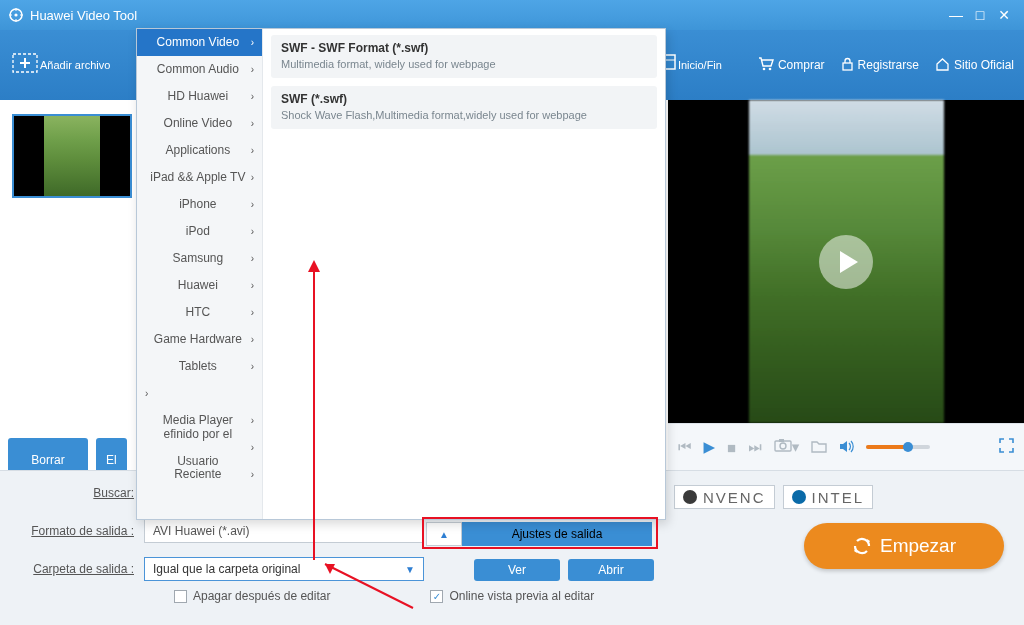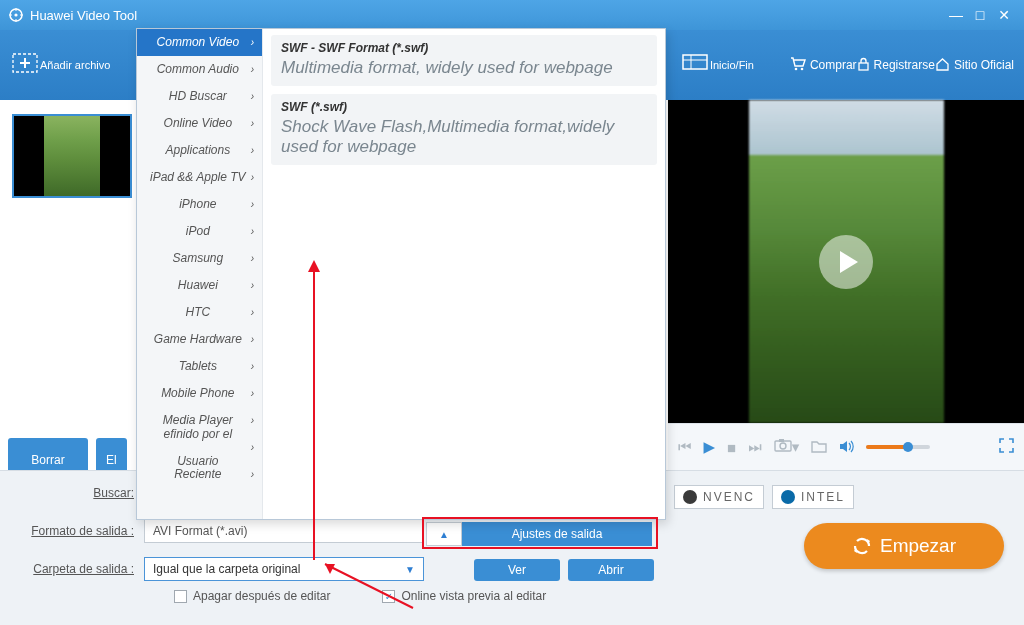--- a/index.html
+++ b/index.html
@@ -10,44 +10,44 @@
 .titlebar .logo { width: 16px; height: 16px; margin-right: 6px; }
 .titlebar .logo svg { display:block; }
 .titlebar .spacer { flex: 1; }
 .titlebar .winbtn { width: 24px; text-align: center; cursor: pointer; font-size: 14px; color: #fff; }
 
 
 .toolbar { height: 70px; background: linear-gradient(#3a8ed4,#2c7ec6); display: flex; align-items: center; padding: 0 10px; color: #fff; }
 .tool-item { display: flex; flex-direction: row; align-items: center; justify-content: center; margin-right: 30px; font-size: 11px; cursor: pointer; }
 .tool-item .ticon { width: 30px; height: 26px; margin-bottom: 4px; display: flex; align-items: center; justify-content: center; }
 .toolbar .spacer { flex: 1; }
-.toolbar .right-links { display: flex; align-items: center; font-size: 12px; }
+.toolbar .right-links { display: flex; align-items: center; gap: 16px; font-size: 12px; }
 .right-links .rlink { display: flex; align-items: center; gap: 4px; cursor: pointer; }
 
 
 .content { display: flex; height: calc(625px - 30px - 70px - 155px); }
 .left-col { width: 668px; position: relative; }
 .right-col { flex: 1; background: #000; position: relative; }
 
 
 .thumb-area { padding: 14px 12px; }
 .thumb { width: 120px; height: 84px; border: 2px solid #3a8ed4; background: #000; position: relative; cursor: pointer; overflow:hidden;}
 .thumb .tgreen { position:absolute; left:30px; right:30px; top:0; bottom:0; background: linear-gradient(180deg,#8ab35f 0%, #6f9f4a 30%, #5e8d3c 55%, #3f6a28 100%); }
 
 
-.popup { position: absolute; left: 136px; top: -72px; width: 530px; height: 492px; background: #fff; border: 1px solid #b8c8d8; box-shadow: 2px 4px 10px rgba(0,0,0,0.15); z-index: 40; display: flex; font-style: italic; }
+.popup { position: absolute; left: 136px; top: -72px; width: 530px; height: 492px; background: #fff; border: 1px solid #b8c8d8; box-shadow: 2px 4px 10px rgba(0,0,0,0.15); z-index: 40; display: flex; }
 .cat-col { width: 126px; background: #f4f6f8; border-right: 1px solid #e4e8ec; font-size: 12px; color: #555; overflow: hidden; }
 .cat-col .cat { height: 27px; line-height: 27px; padding: 0 8px; display: flex; align-items: center; justify-content: space-between; cursor: pointer; }
 .cat-col .cat.active { background: #2575c8; color: #fff; }
 .cat-col .cat .arrow { font-size: 10px; color: inherit; }
 .cat-col .cat .lbl { flex:1; text-align:center; }
 .results { flex: 1; padding: 6px 8px; overflow: auto; }
 .result { background: #f2f4f6; border-radius: 3px; padding: 6px 10px 8px; margin-bottom: 8px; cursor: pointer; }
 .result .rtitle { font-weight: bold; font-size: 12px; color: #333; margin-bottom: 3px;}
-.result .rdesc { font-size: 17px; color: #7a868f; }
+.result .rdesc { font-size: 11px; color: #7a868f; }
 
 
 .arrow-ann { position: absolute; left: 313px; top: 170px; width: 2px; height: 290px; background: #e81123; z-index: 50; }
 .arrow-ann::before { content:""; position:absolute; top:-10px; left:-5px; border-left:6px solid transparent; border-right:6px solid transparent; border-bottom:12px solid #e81123; }
 .arrow-diag { position:absolute; left:313px; top:458px; width:120px; height:60px; z-index:50; pointer-events:none; }
 
 
 .action-row { position: absolute; left: 8px; top: 338px; display: flex; gap: 8px; }
 .blue-btn { background: #3a8ed4; color: #fff; border: none; border-radius: 3px; padding: 15px 20px; font-size: 12px; cursor: pointer; min-width: 80px; }
 
@@ -58,48 +58,48 @@
 .form-row label { width: 120px; text-align: right; margin-right: 10px; text-decoration: underline; }
 .form-row .txt { border: 1px solid #c4ccd4; background: #fff; height: 24px; padding: 0 8px; font-size: 12px; }
 .buscar-row .txt { width: 380px; }
 .buscar-row .clear-x { position:absolute; left:508px; top:3px; color:#2e7ed2; font-size:14px; cursor:pointer; }
 .formato-row .sel { width: 280px; height: 24px; border: 1px solid #c4ccd4; background: #fff; padding: 3px 8px; font-size: 12px; display: inline-flex; align-items:center; }
 .carpeta-row { margin-bottom: 8px;}
 .carpeta-row .sel { width: 280px; height: 24px; border: 1px solid #4a94d8; background: #fff; padding: 0 8px; font-size: 12px; display: inline-flex; align-items:center; justify-content:space-between; color:#333;}
 .carpeta-row .sel .caret { color:#2e7ed2; font-size:10px;}
 .ajustes-wrap { position: absolute; left: 412px; top: 41px; display:flex; align-items:center; }
 .ajustes-caret { width: 36px; height: 24px; border: 1px solid #c4ccd4; background: #fff; color: #2e7ed2; display:flex; align-items:center; justify-content:center; font-size:10px; cursor:pointer; }
-.ajustes-btn { background: #3a8ed4; color:#ffffff; border:none; height:24px; width:190px; font-size:12px; cursor:pointer; }
+.ajustes-btn { background: #3a8ed4; color:#000000; border:none; height:24px; width:190px; font-size:12px; cursor:pointer; }
 .ver-abrir { position:absolute; left:460px; top:78px; display:flex; gap:8px; }
 .ver-abrir .blue-btn { min-width: 86px; padding:4px 0;}
 .check-row { display:flex; align-items:center; gap:6px; font-size:12px; color:#555; margin-left: 160px; }
 .check-row .cb { width:13px; height:13px; border:1px solid #a0a8b0; display:inline-flex; align-items:center; justify-content:center; font-size:10px; color:#3a8ed4; background:#fff; cursor:pointer;}
 .check-row .cb.checked::after{ content:"✓"; }
-.checks { display:flex; gap: 52px; margin-top: 4px;}
+.checks { display:flex; gap: 100px; margin-top: 4px;}
 
 .red-box { position:absolute; border:2px solid #e81123; pointer-events:none; z-index:60;}
 
 
 .video-frame { position:absolute; top:0; left:0; right:0; bottom:47px; background:#000; display:flex; align-items:center; justify-content:center;}
 .video-frame .vimg { width: 195px; height: 100%; background: linear-gradient(180deg,#7da95a 0%,#6b9a4c 20%,#5a8840 40%,#47712f 60%,#3a5f27 80%,#2f4f20 100%); filter: blur(1px) contrast(1.1); position:relative;}
 .video-frame .vimg::before{content:"";position:absolute;top:0;left:0;right:0;height:55px;background:linear-gradient(#c9d4dc,#a8bec8);}
 .play-circle { position:absolute; width:54px; height:54px; border-radius:50%; background:rgba(255,255,255,0.5); display:flex; align-items:center; justify-content:center; cursor:pointer;}
 .play-circle::after { content:""; border-left:18px solid #fff; border-top:11px solid transparent; border-bottom:11px solid transparent; margin-left:5px;}
 
 .player-bar { position:absolute; left:0; right:0; bottom:0; height:47px; background:#f4f7fa; border-top:1px solid #dde3e9; display:flex; align-items:center; padding:0 10px; gap:12px; }
 .player-bar .picon { color:#3a8ed4; cursor:pointer; font-size:15px; }
 .player-bar .picon.dis { color:#b0bac2; }
 .vol-slider { width: 64px; height:4px; background:#d0d6dc; position:relative; border-radius:2px;}
 .vol-slider .fill { position:absolute; left:0; top:0; bottom:0; width:62%; background:#ec7a1a; border-radius:2px;}
 .vol-slider .knob { position:absolute; left:58%; top:-3px; width:10px; height:10px; background:#3a8ed4; border-radius:50%; cursor:pointer;}
 
 
 .bottom-right { flex:1; position:relative; }
 .hw-badges { display:flex; gap:8px; margin-top:4px; }
-.hw-badge { border:1px solid #c4ccd4; background:#fff; height:24px; display:flex; align-items:center; padding:0 8px; font-size:12px; letter-spacing:2px; color:#666; gap:6px;}
+.hw-badge { border:1px solid #c4ccd4; background:#fff; height:24px; display:flex; align-items:center; padding:0 8px; font-size:15px; letter-spacing:2px; color:#666; gap:6px;}
 .hw-badge .dot { width:14px; height:14px; border-radius:50%; display:inline-block;}
 .start-btn { position:absolute; right:6px; top:42px; width:200px; height:46px; background:#ec8a1e; border:none; border-radius:23px; color:#fff; font-size:19px; cursor:pointer; display:flex; align-items:center; justify-content:center; gap:8px; box-shadow: 0 2px 4px rgba(0,0,0,0.2);}
 .start-btn .ricon { width:20px; height:20px; }
 
 </style>
 </head>
 <body>
 
 <div class="titlebar">
   <span class="logo">
@@ -183,21 +183,21 @@
         <div class="cat-col" id="cat-col">
           <div class="cat active">
             <span class="lbl">Common Video</span>
             <span class="arrow">›</span>
           </div>
           <div class="cat">
             <span class="lbl">Common Audio</span>
             <span class="arrow">›</span>
           </div>
           <div class="cat">
-            <span class="lbl">HD Buscar</span>
+            <span class="lbl">HD Huawei</span>
             <span class="arrow">›</span>
           </div>
           <div class="cat">
             <span class="lbl">Online Video</span>
             <span class="arrow">›</span>
           </div>
           <div class="cat">
             <span class="lbl">Applications</span>
             <span class="arrow">›</span>
           </div>
@@ -227,21 +227,20 @@
           </div>
           <div class="cat">
             <span class="lbl">Game Hardware</span>
             <span class="arrow">›</span>
           </div>
           <div class="cat">
             <span class="lbl">Tablets</span>
             <span class="arrow">›</span>
           </div>
           <div class="cat">
-            <span class="lbl">Mobile Phone</span>
             <span class="arrow">›</span>
           </div>
           <div class="cat">
             <span class="lbl">Media Player</span>
             <span class="arrow">›</span>
           </div>
           <div class="cat">
             <span class="lbl">efinido por el Usuario</span>
             <span class="arrow">›</span>
           </div>
@@ -314,21 +313,21 @@
 <div class="bottom">
   <div class="bottom-left">
      <div class="form-row buscar-row" style="margin-left:60px; position:relative;">
         <label style="width:60px;">Buscar:</label>
         <input class="txt" value="swf" style="">
         <span class="clear-x">×</span>
      </div>
      <div class="form-row formato-row">
         <label>Formato de salida :</label>
         <span class="sel">
-          <span>AVI Format (*.avi)</span>
+          <span>AVI Huawei (*.avi)</span>
         </span>
      </div>
      <div class="ajustes-wrap">
         <span class="ajustes-caret">▲</span>
         <button class="ajustes-btn">Ajustes de salida</button>
      </div>
      <div class="red-box" style="left:408px; top:36px; width:236px; height:32px;"></div>
      <div class="form-row carpeta-row">
         <label>Carpeta de salida :</label>
         <span class="sel">

